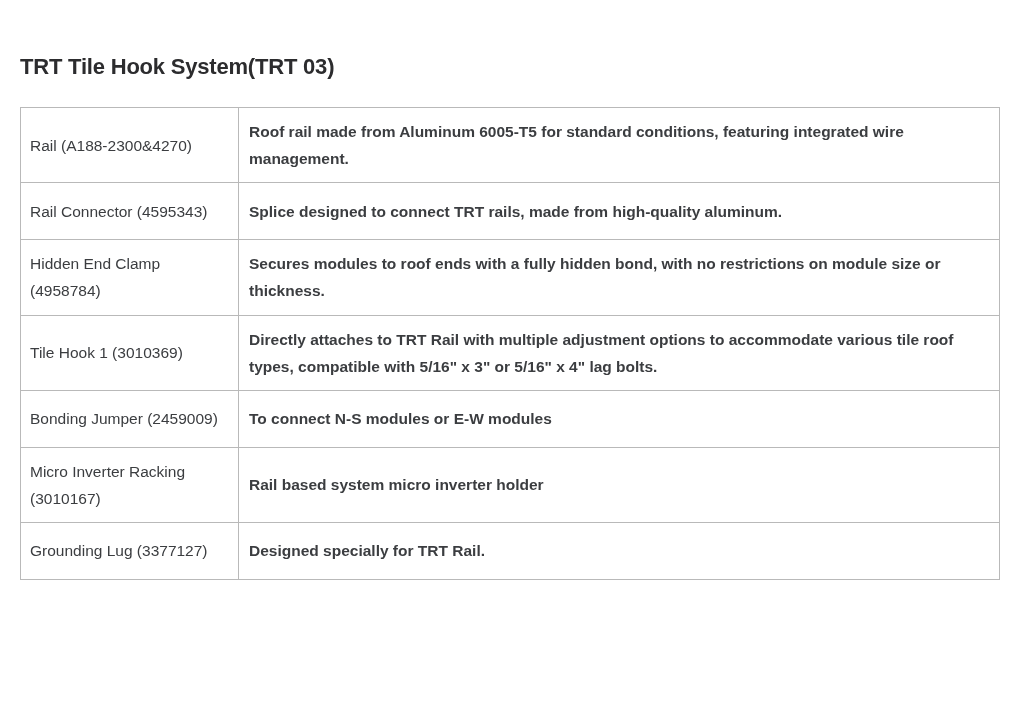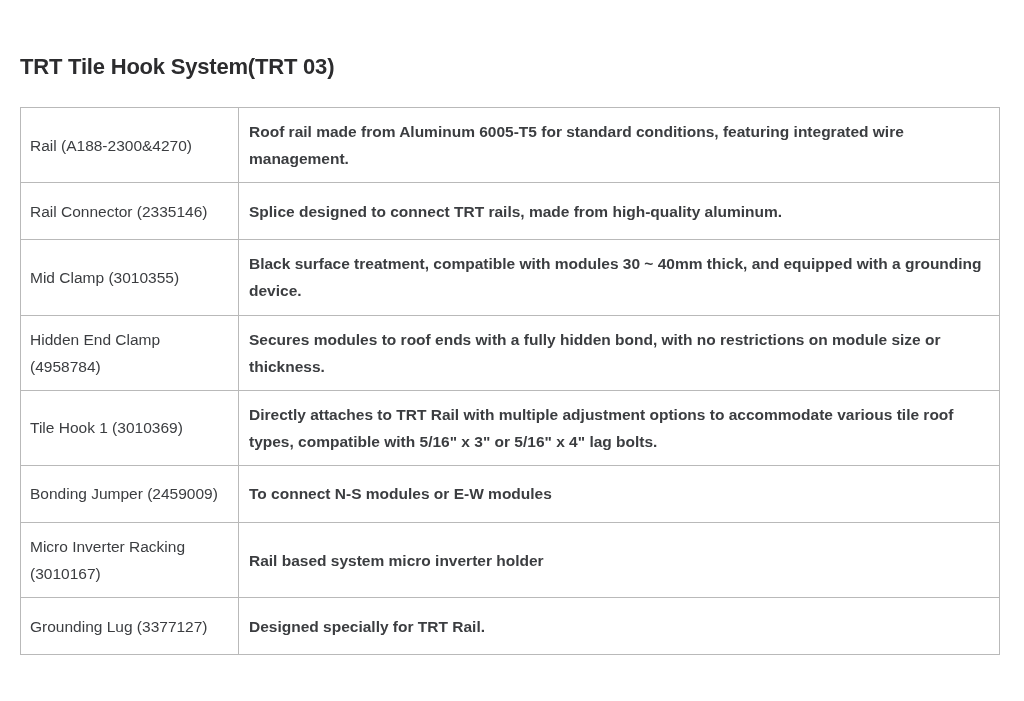--- a/index.html
+++ b/index.html
@@ -74,32 +74,24 @@
       <tr>
         <td class="col-name">
             <span class="cell-text">Rail (A188-2300&amp;4270)</span>
           </td>
         <td class="col-desc">
             <span class="cell-text">Roof rail made from Aluminum 6005-T5 for standard conditions, featuring integrated wire management.</span>
           </td>
       </tr>
       <tr>
         <td class="col-name">
-            <span class="cell-text">Rail Connector (2335146)</span>
+            <span class="cell-text">Rail Connector (4595343)</span>
           </td>
         <td class="col-desc">
             <span class="cell-text">Splice designed to connect TRT rails, made from high-quality aluminum.</span>
-          </td>
-      </tr>
-      <tr>
-        <td class="col-name">
-            <span class="cell-text">Mid Clamp (3010355)</span>
-          </td>
-        <td class="col-desc">
-            <span class="cell-text">Black surface treatment, compatible with modules 30 ~ 40mm thick, and equipped with a grounding device.</span>
           </td>
       </tr>
       <tr>
         <td class="col-name">
             <span class="cell-text">Hidden End Clamp (4958784)</span>
           </td>
         <td class="col-desc">
             <span class="cell-text">Secures modules to roof ends with a fully hidden bond, with no restrictions on module size or thickness.</span>
           </td>
       </tr>

